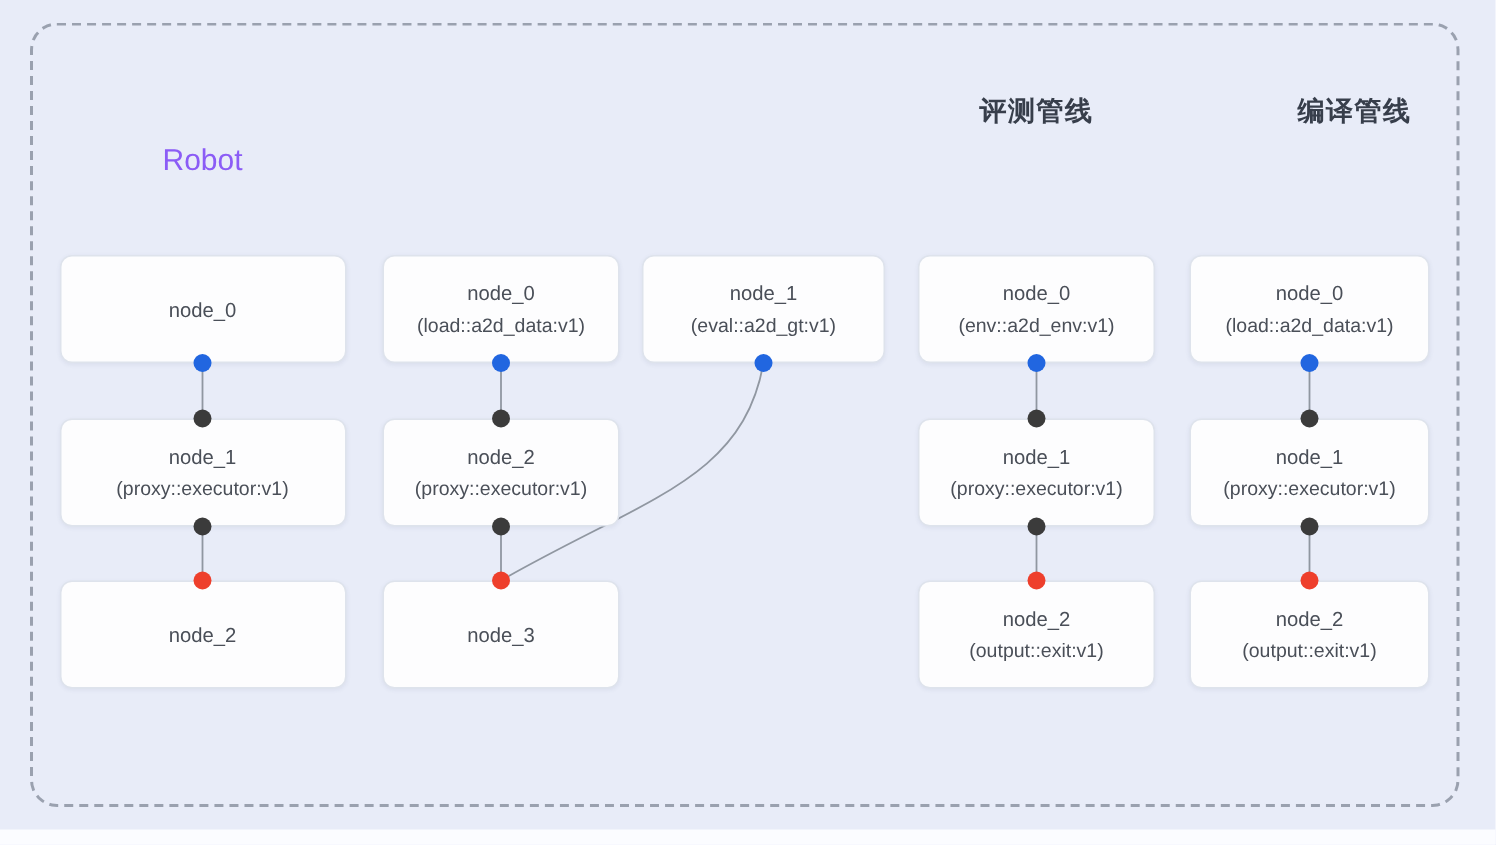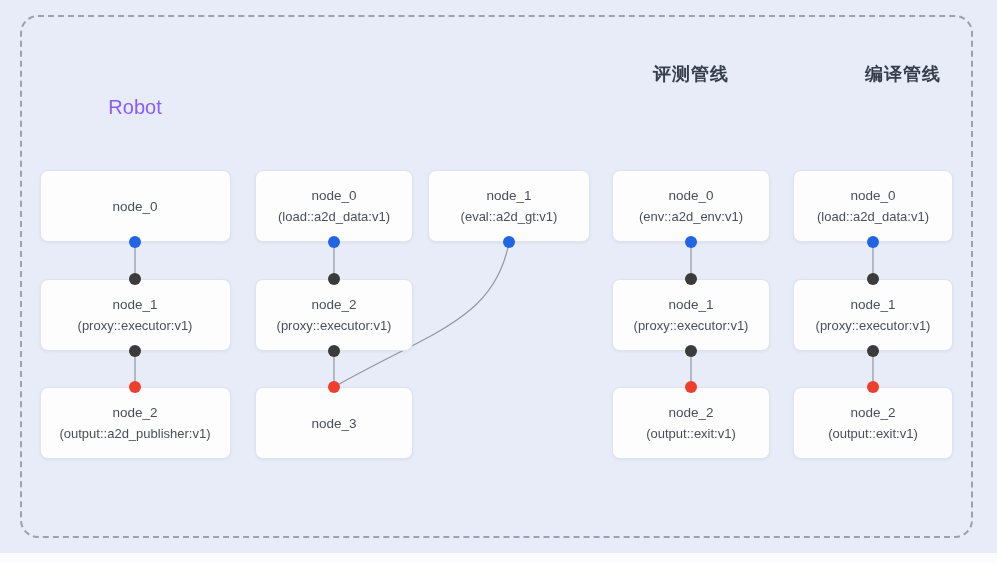--- a/index.html
+++ b/index.html
@@ -72,21 +72,20 @@
       </div>
       <div class="dot" style="left: 129px; top: 236px; background: rgb(33, 102, 224);"></div>
       <div class="node-box" style="left: 39.5px; top: 279px; width: 191px; height: 72px;">
         <div class="node-name">node_1</div>
         <div class="node-type">(proxy::executor:v1)</div>
       </div>
       <div class="dot" style="left: 129px; top: 273px; background: rgb(59, 59, 59);"></div>
       <div class="dot" style="left: 129px; top: 345px; background: rgb(59, 59, 59);"></div>
       <div class="node-box" style="left: 39.5px; top: 387px; width: 191px; height: 72px;">
         <div class="node-name">node_2</div>
-        <div class="node-type">(output::a2d_publisher:v1)</div>
       </div>
       <div class="dot" style="left: 129px; top: 381px; background: rgb(238, 63, 44);"></div>
       <div class="node-box" style="left: 255px; top: 170px; width: 158px; height: 72px;">
         <div class="node-name">node_0</div>
         <div class="node-type">(load::a2d_data:v1)</div>
       </div>
       <div class="dot" style="left: 328px; top: 236px; background: rgb(33, 102, 224);"></div>
       <div class="node-box" style="left: 428px; top: 170px; width: 162px; height: 72px;">
         <div class="node-name">node_1</div>
         <div class="node-type">(eval::a2d_gt:v1)</div>

